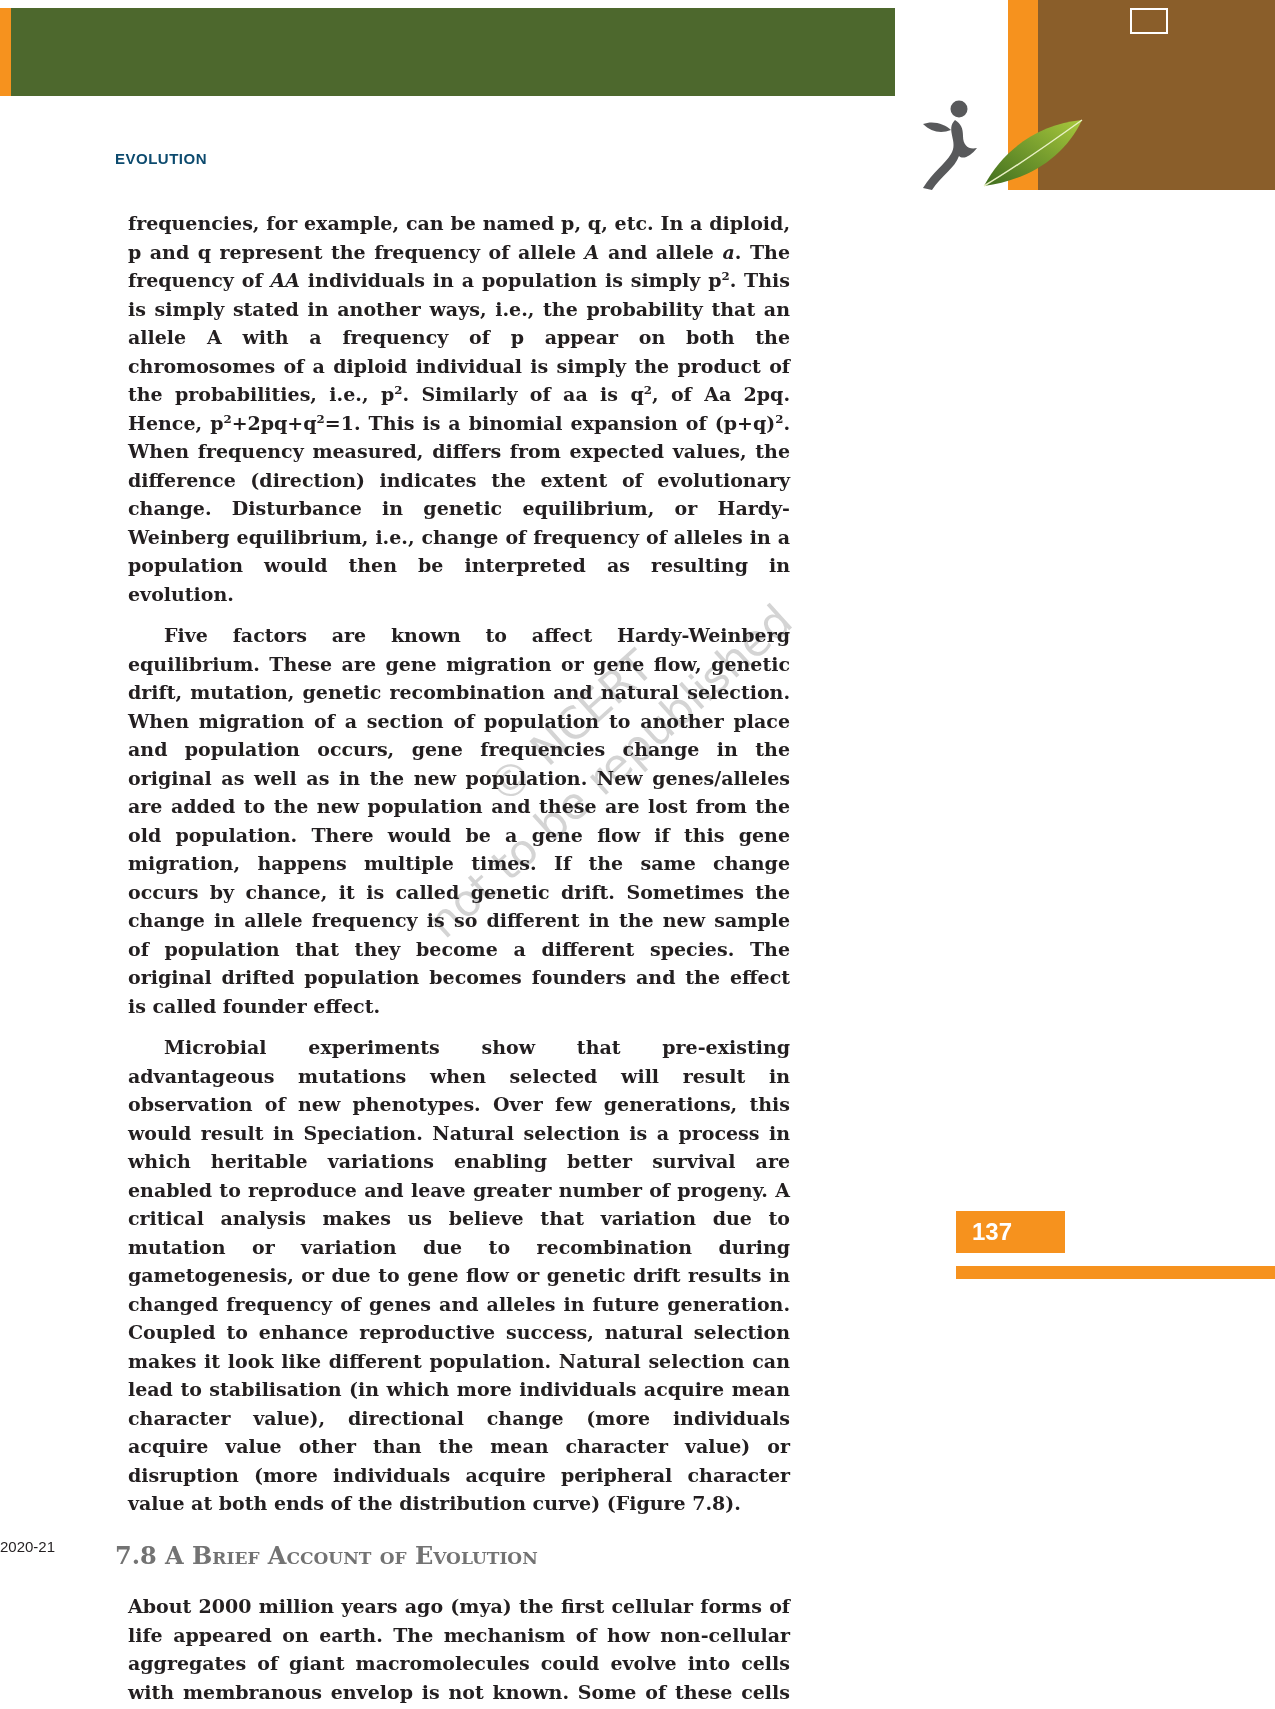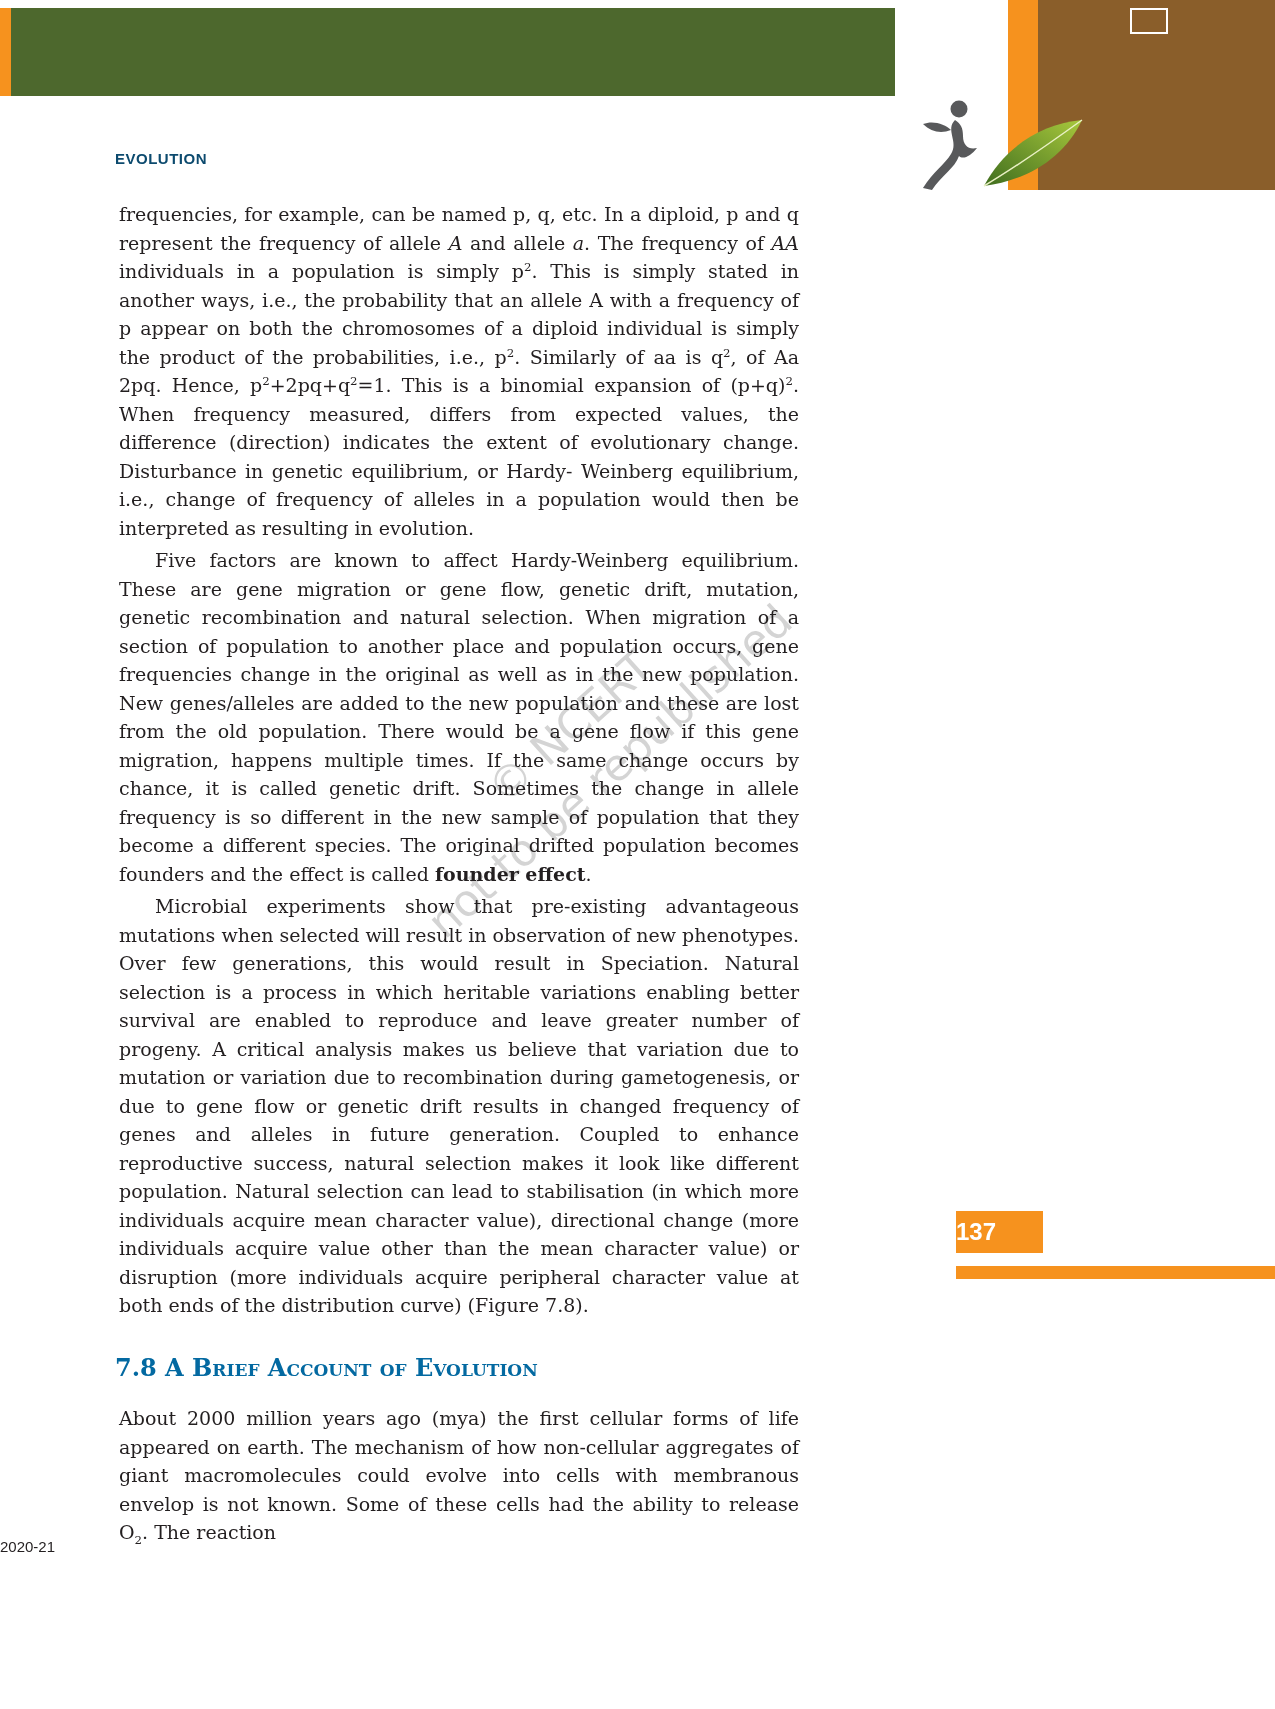--- a/index.html
+++ b/index.html
@@ -62,43 +62,43 @@
     pointer-events: none;
   }
 
   
   .content {
     position: absolute; left: 115px; top: 196px; width: 688px;
     z-index: 2;
     font-size: 19px; line-height: 28.5px;
     text-align: justify;
   }
-  .content p { margin: 4px; }
+  .content p { margin: 13px; font-weight: bold; }
   .content p.indent { text-indent: 36px; }
   sup { font-size: 0.62em; vertical-align: super; line-height: 0; }
   sub { font-size: 0.62em; vertical-align: sub; line-height: 0; }
 
   .section-heading {
-    margin: 34px 0 22px 0;
+    margin: 24px 0 22px 0;
     font-family: "DejaVu Serif", serif;
     font-variant: small-caps;
     font-weight: bold;
     font-size: 24px;
     line-height: 1.2;
-    color: #0369a1;
+    color: #737373;
     text-align: left;
   }
 
   
   .page-badge {
-    position: absolute; left: 956px; top: 1211px; width: 87px; height: 42px;
+    position: absolute; left: 956px; top: 1211px; width: 109px; height: 42px;
     background: #f6921e; color: #ffffff;
     font-family: "Liberation Sans", sans-serif;
     font-weight: bold; font-size: 24px;
-    display: flex; align-items: center; padding-left: 0;
+    display: flex; align-items: center; padding-left: 16px;
     box-sizing: border-box;
   }
   .orange-bar {
     position: absolute; left: 956px; top: 1266px; width: 319px; height: 13px;
     background: #f6921e;
   }
 
   
   .footer {
     position: absolute; left: 0; top: 1538px; width: 1175px;

